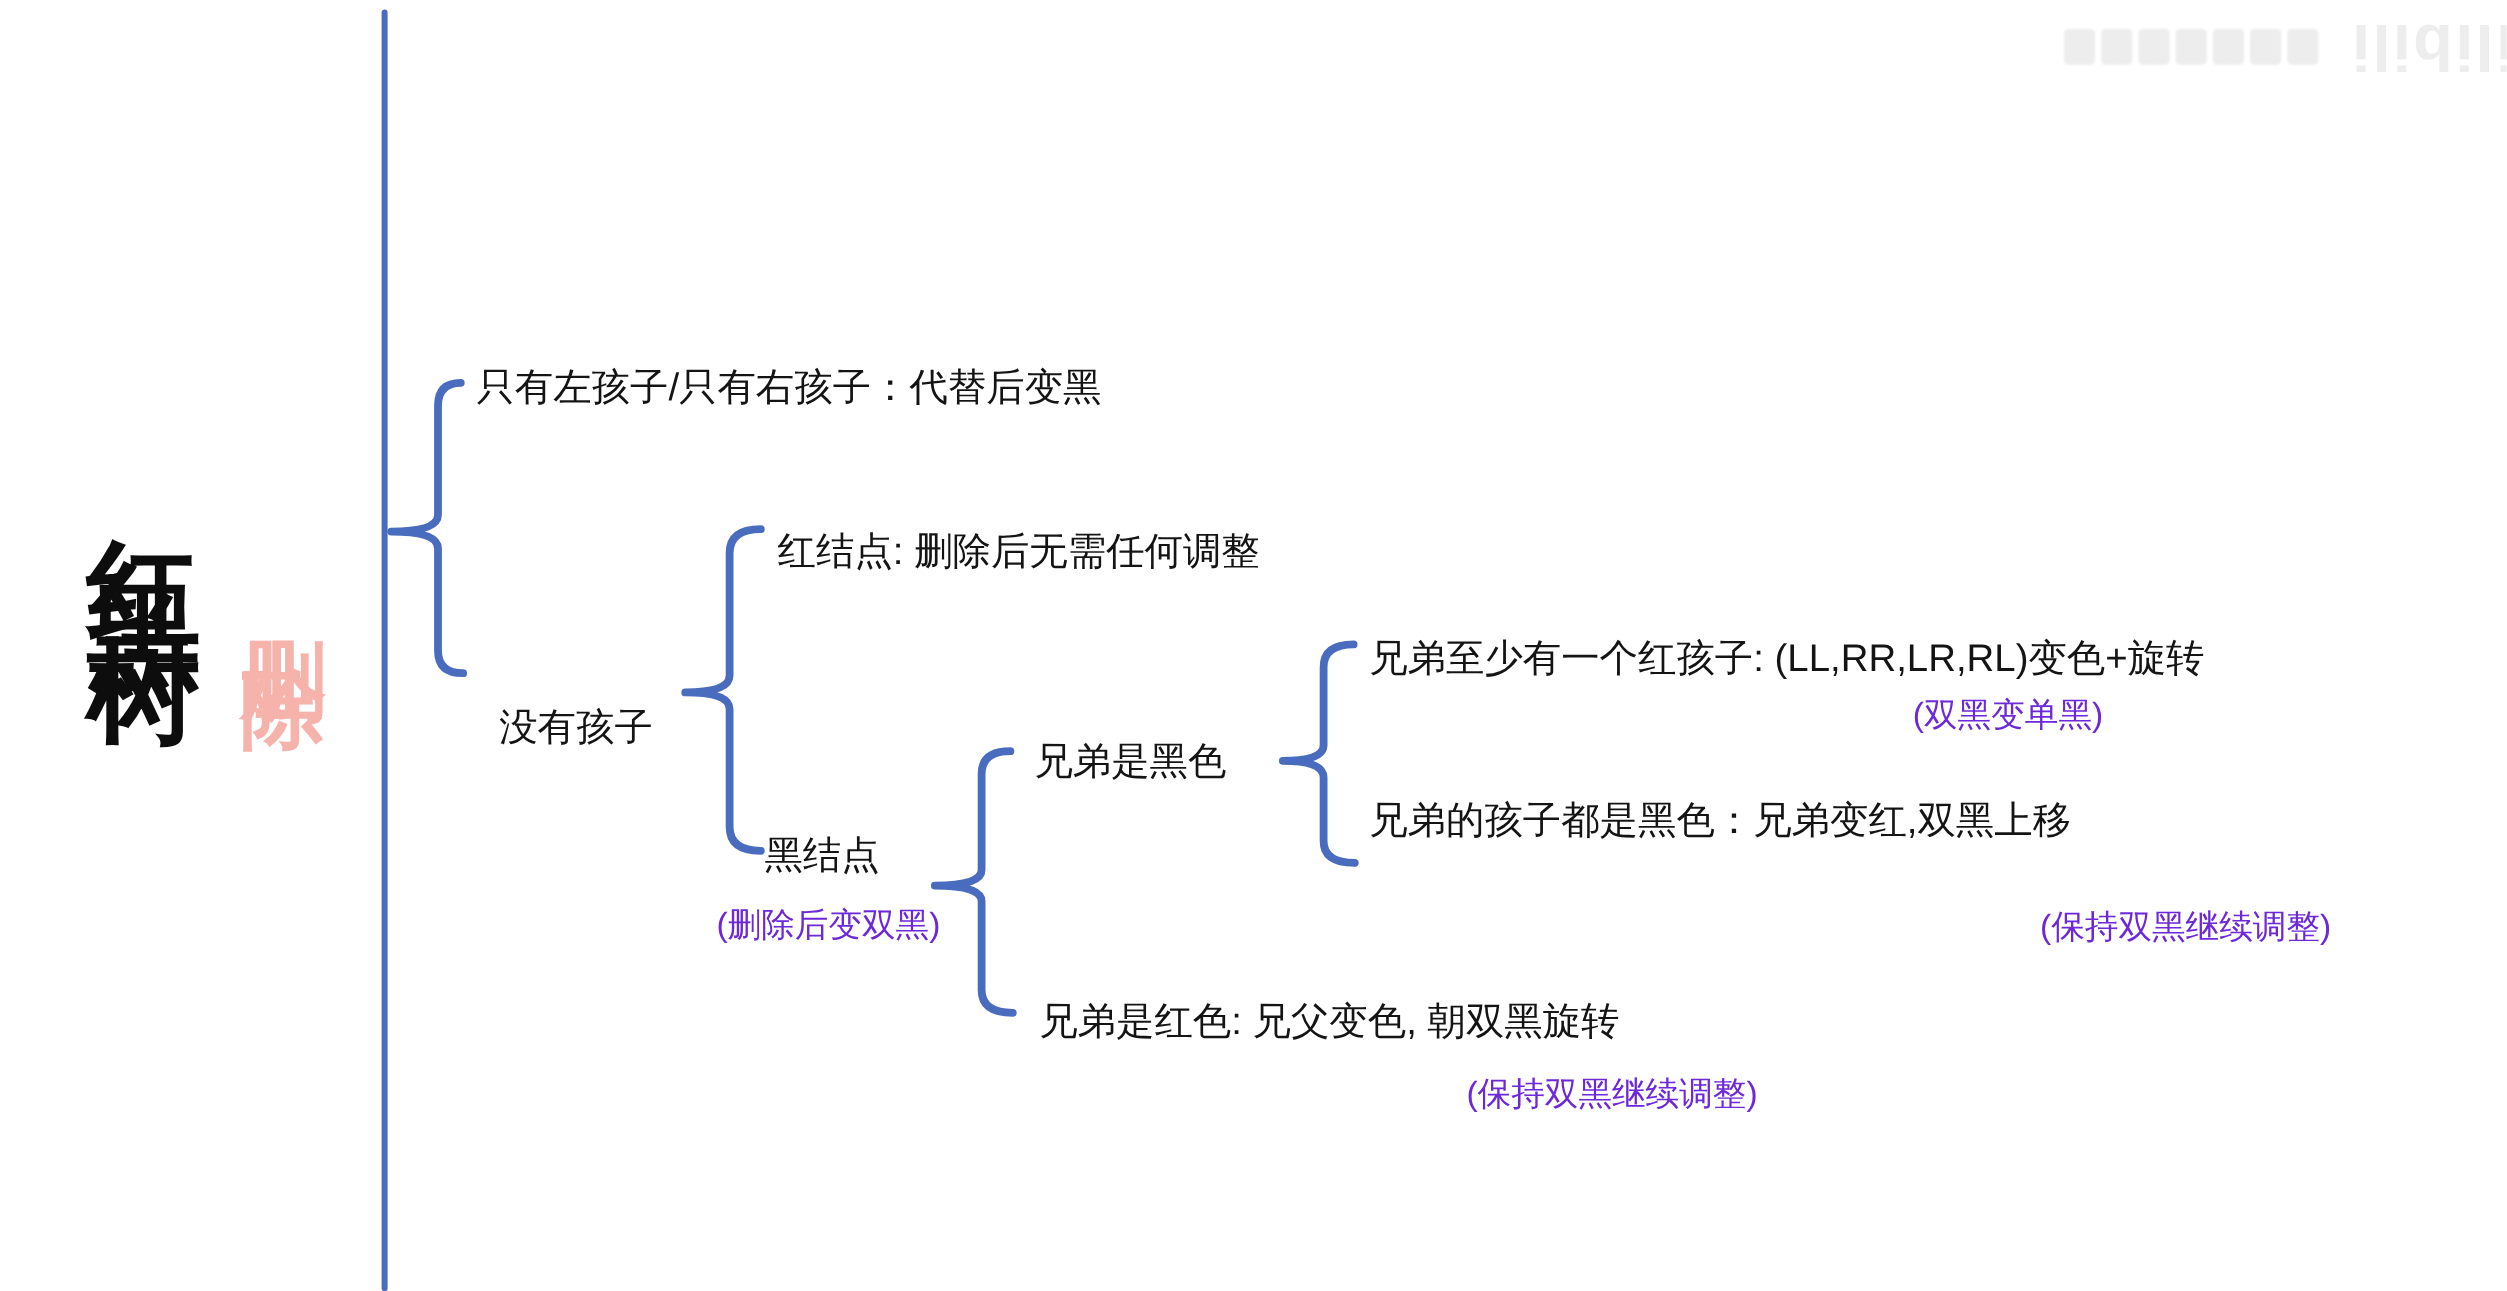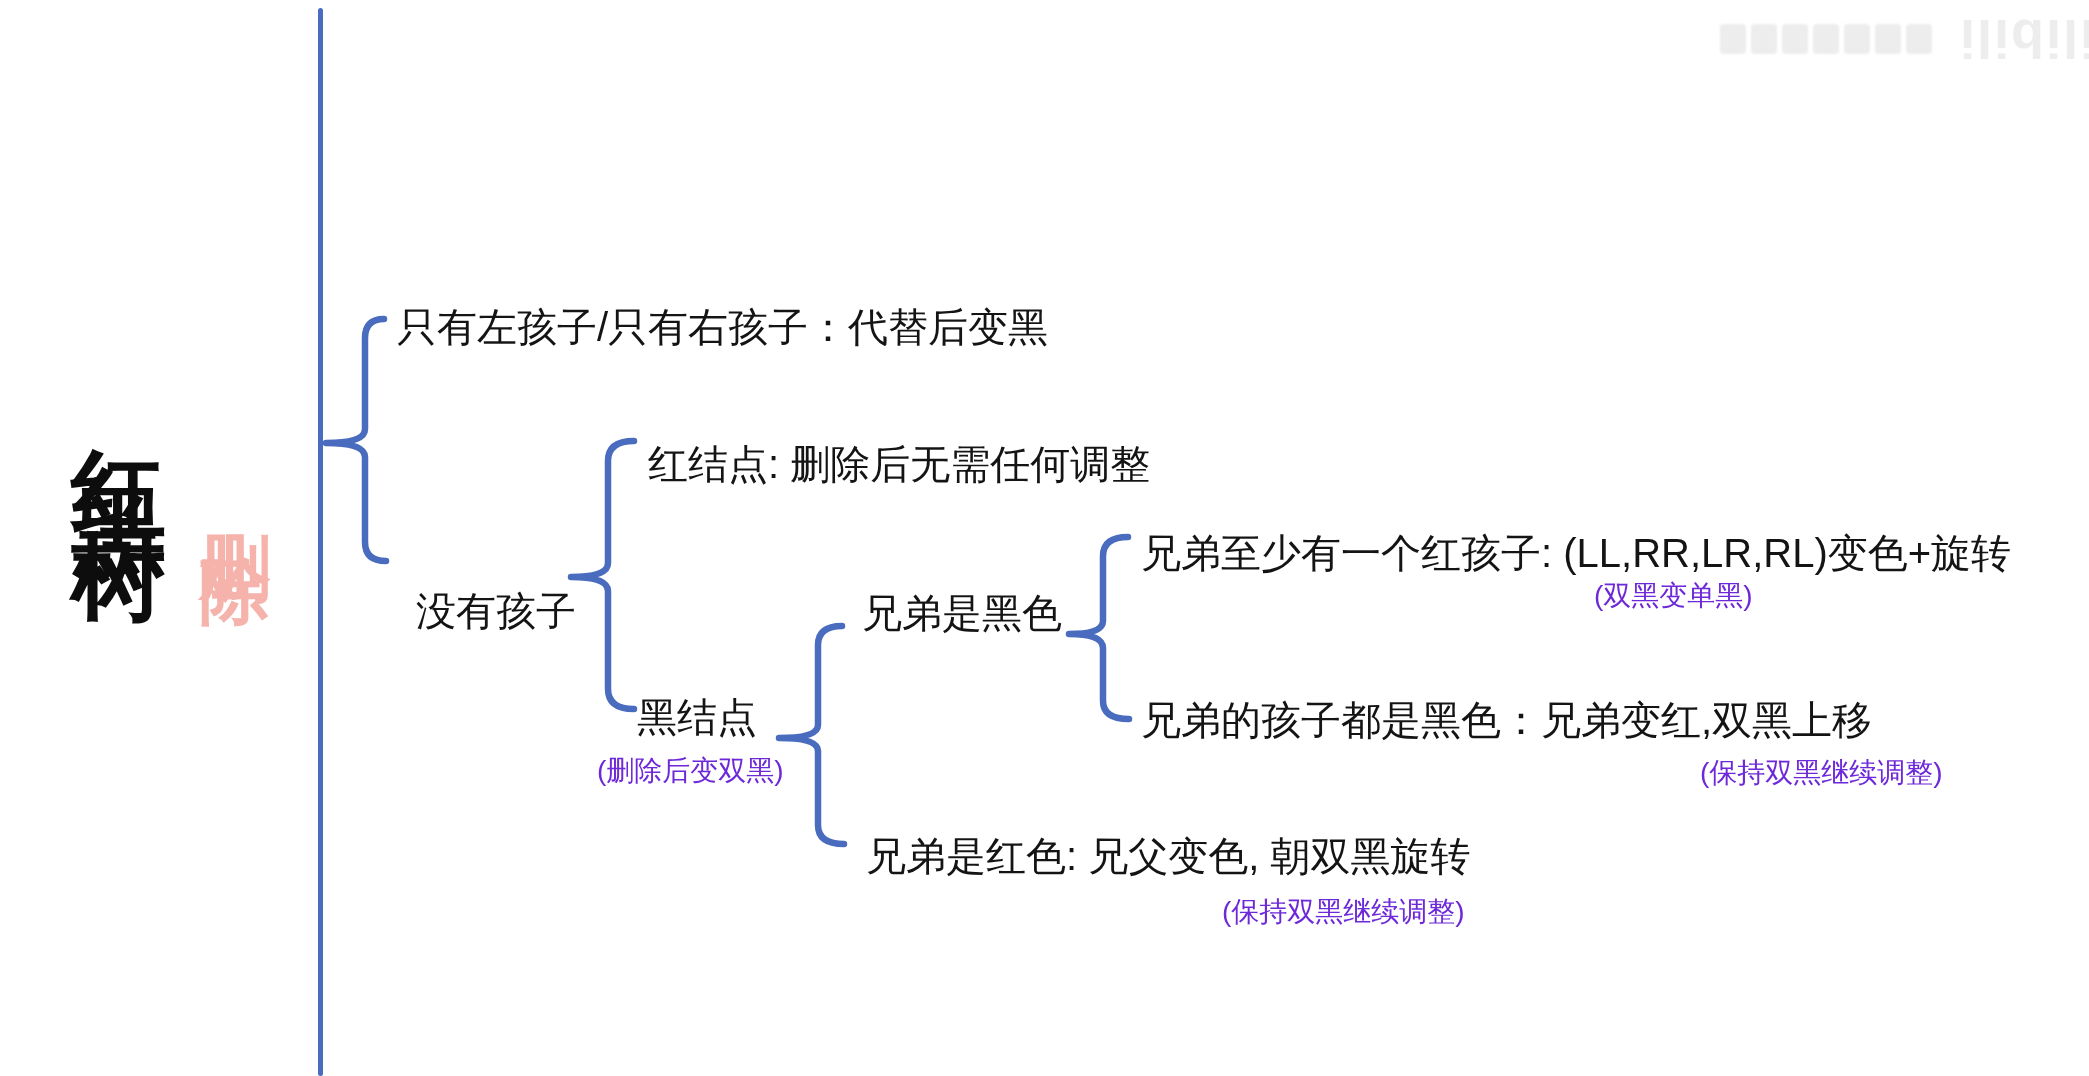--- a/index.html
+++ b/index.html
@@ -42,43 +42,43 @@
     font-size: 72px;
     font-weight: 600;
     letter-spacing: 22px;
     color: var(--pink);
     line-height: 1;
   }
 
   
   .node {
     position: absolute;
-    font-size: 40px;
+    font-size: 32px;
     font-weight: 500;
     white-space: nowrap;
     line-height: 1.1;
     color: #141414;
   }
   .note {
     position: absolute;
     font-size: 28px;
     font-weight: 500;
     white-space: nowrap;
     color: #6d28d9;
   }
 
   #node-only-child        { left: 397px;  top: 305px; }
   #node-no-child          { left: 416px;  top: 556px; margin-top: 33px; }
   #node-red               { left: 648px;  top: 442px; }
   #node-black             { left: 637px;  top: 695px; text-align: center; }
   #note-black             { left: 597px;  top: 752px; }
-  #node-sibling-black     { left: 862px;  top: 591px; }
+  #node-sibling-black     { left: 862px;  top: 617px; }
   #node-sib-red-child     { left: 1141px; top: 531px; }
   #note-sib-red-child     { left: 1594px; top: 577px; }
-  #node-sib-black-children{ left: 1141px; top: 698px; }
+  #node-sib-black-children{ left: 1141px; top: 666px; }
   #note-sib-black-children{ left: 1700px; top: 754px; }
   #node-sibling-red       { left: 866px;  top: 834px; }
   #note-sibling-red       { left: 1222px; top: 893px; }
 
   
   .braces {
     position: absolute;
     left: 0; top: 0;
     width: 2089px; height: 1076px;
     color: var(--blue);

